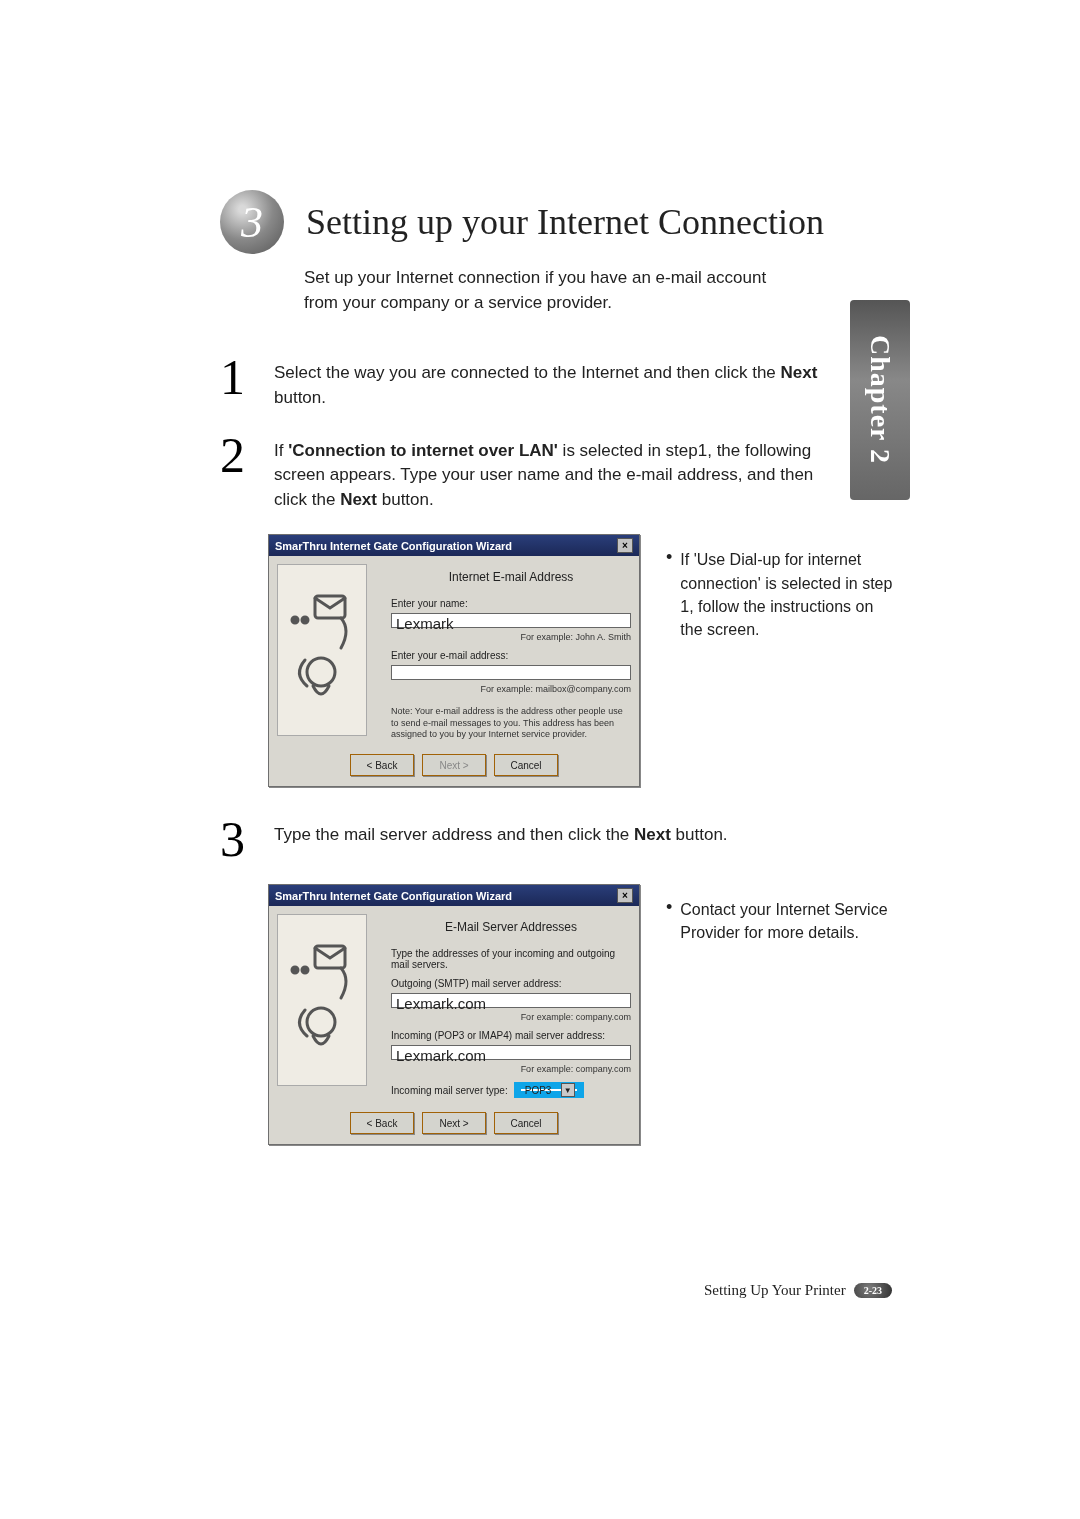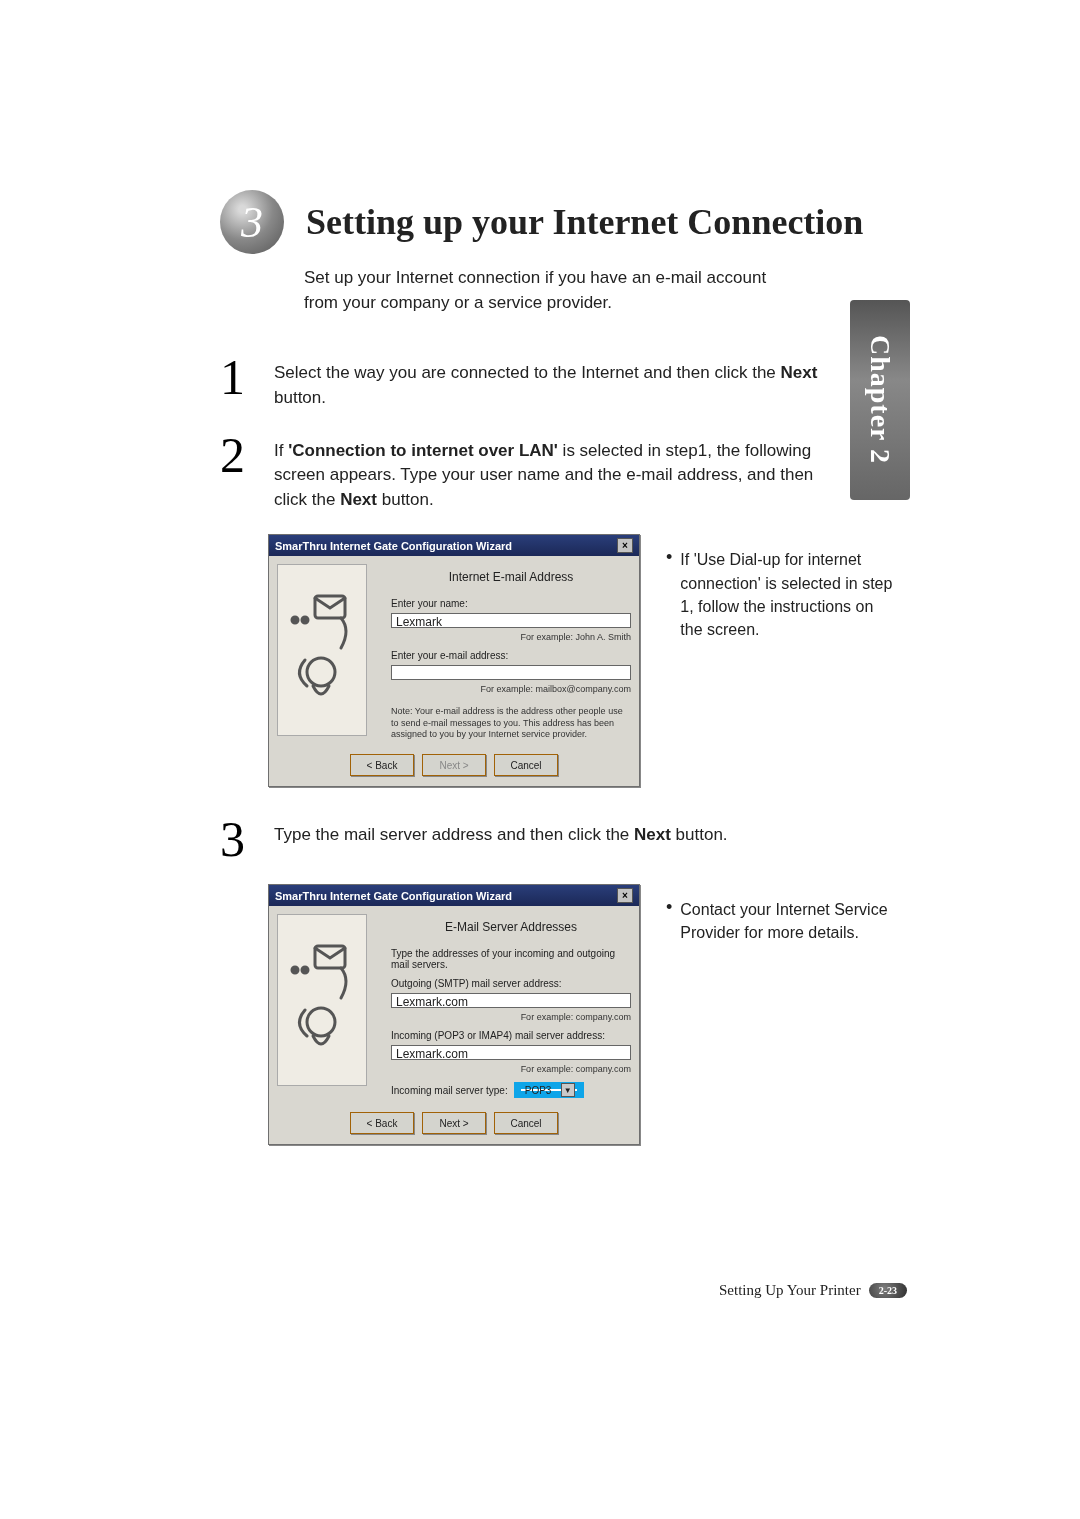--- a/index.html
+++ b/index.html
@@ -56,21 +56,21 @@
     justify-content: center;
     font-family: Georgia, 'Times New Roman', serif;
     font-size: 44px;
     font-style: italic;
     color: #fff;
     flex: 0 0 auto;
   }
   .main-title {
     font-family: Georgia, 'Times New Roman', serif;
     font-size: 36px;
-    font-weight: 700;
+    font-weight: 400;
     color: #222;
   }
   .intro {
     margin-left: 84px;
     font-size: 17px;
     line-height: 1.45;
     max-width: 480px;
     margin-bottom: 40px;
   }
 
@@ -147,21 +147,21 @@
     text-align: center;
     font-size: 12px;
     margin: 6px 0 10px;
   }
   .shot-lbl { font-size: 10px; color: #222; }
   .shot-input {
     border: 1px solid #666;
     background: #fff;
     height: 15px;
     padding: 1px 4px;
-    font-size: 12px;
+    font-size: 15px;
     box-sizing: border-box;
     width: 100%;
   }
   .shot-hint {
     text-align: right;
     font-size: 9px;
     color: #333;
     margin-bottom: 4px;
   }
   .shot-note { font-size: 9px; color: #333; line-height: 1.25; margin-top: 4px; }
@@ -195,21 +195,21 @@
     font-size: 16px;
     line-height: 1.45;
     max-width: 230px;
     padding-top: 14px;
   }
   .side-note .bullet { display: flex; gap: 8px; }
   .side-note .dot { font-size: 18px; line-height: 1; }
 
   .footer {
     position: absolute;
-    right: 173px;
+    right: 188px;
     bottom: 220px;
     font-family: Georgia, 'Times New Roman', serif;
     font-size: 15px;
     display: flex;
     align-items: center;
     gap: 8px;
   }
   .page-pill {
     background: radial-gradient(circle at 40% 35%, #7d7d7d, #2f2f2f);
     color: #fff;

